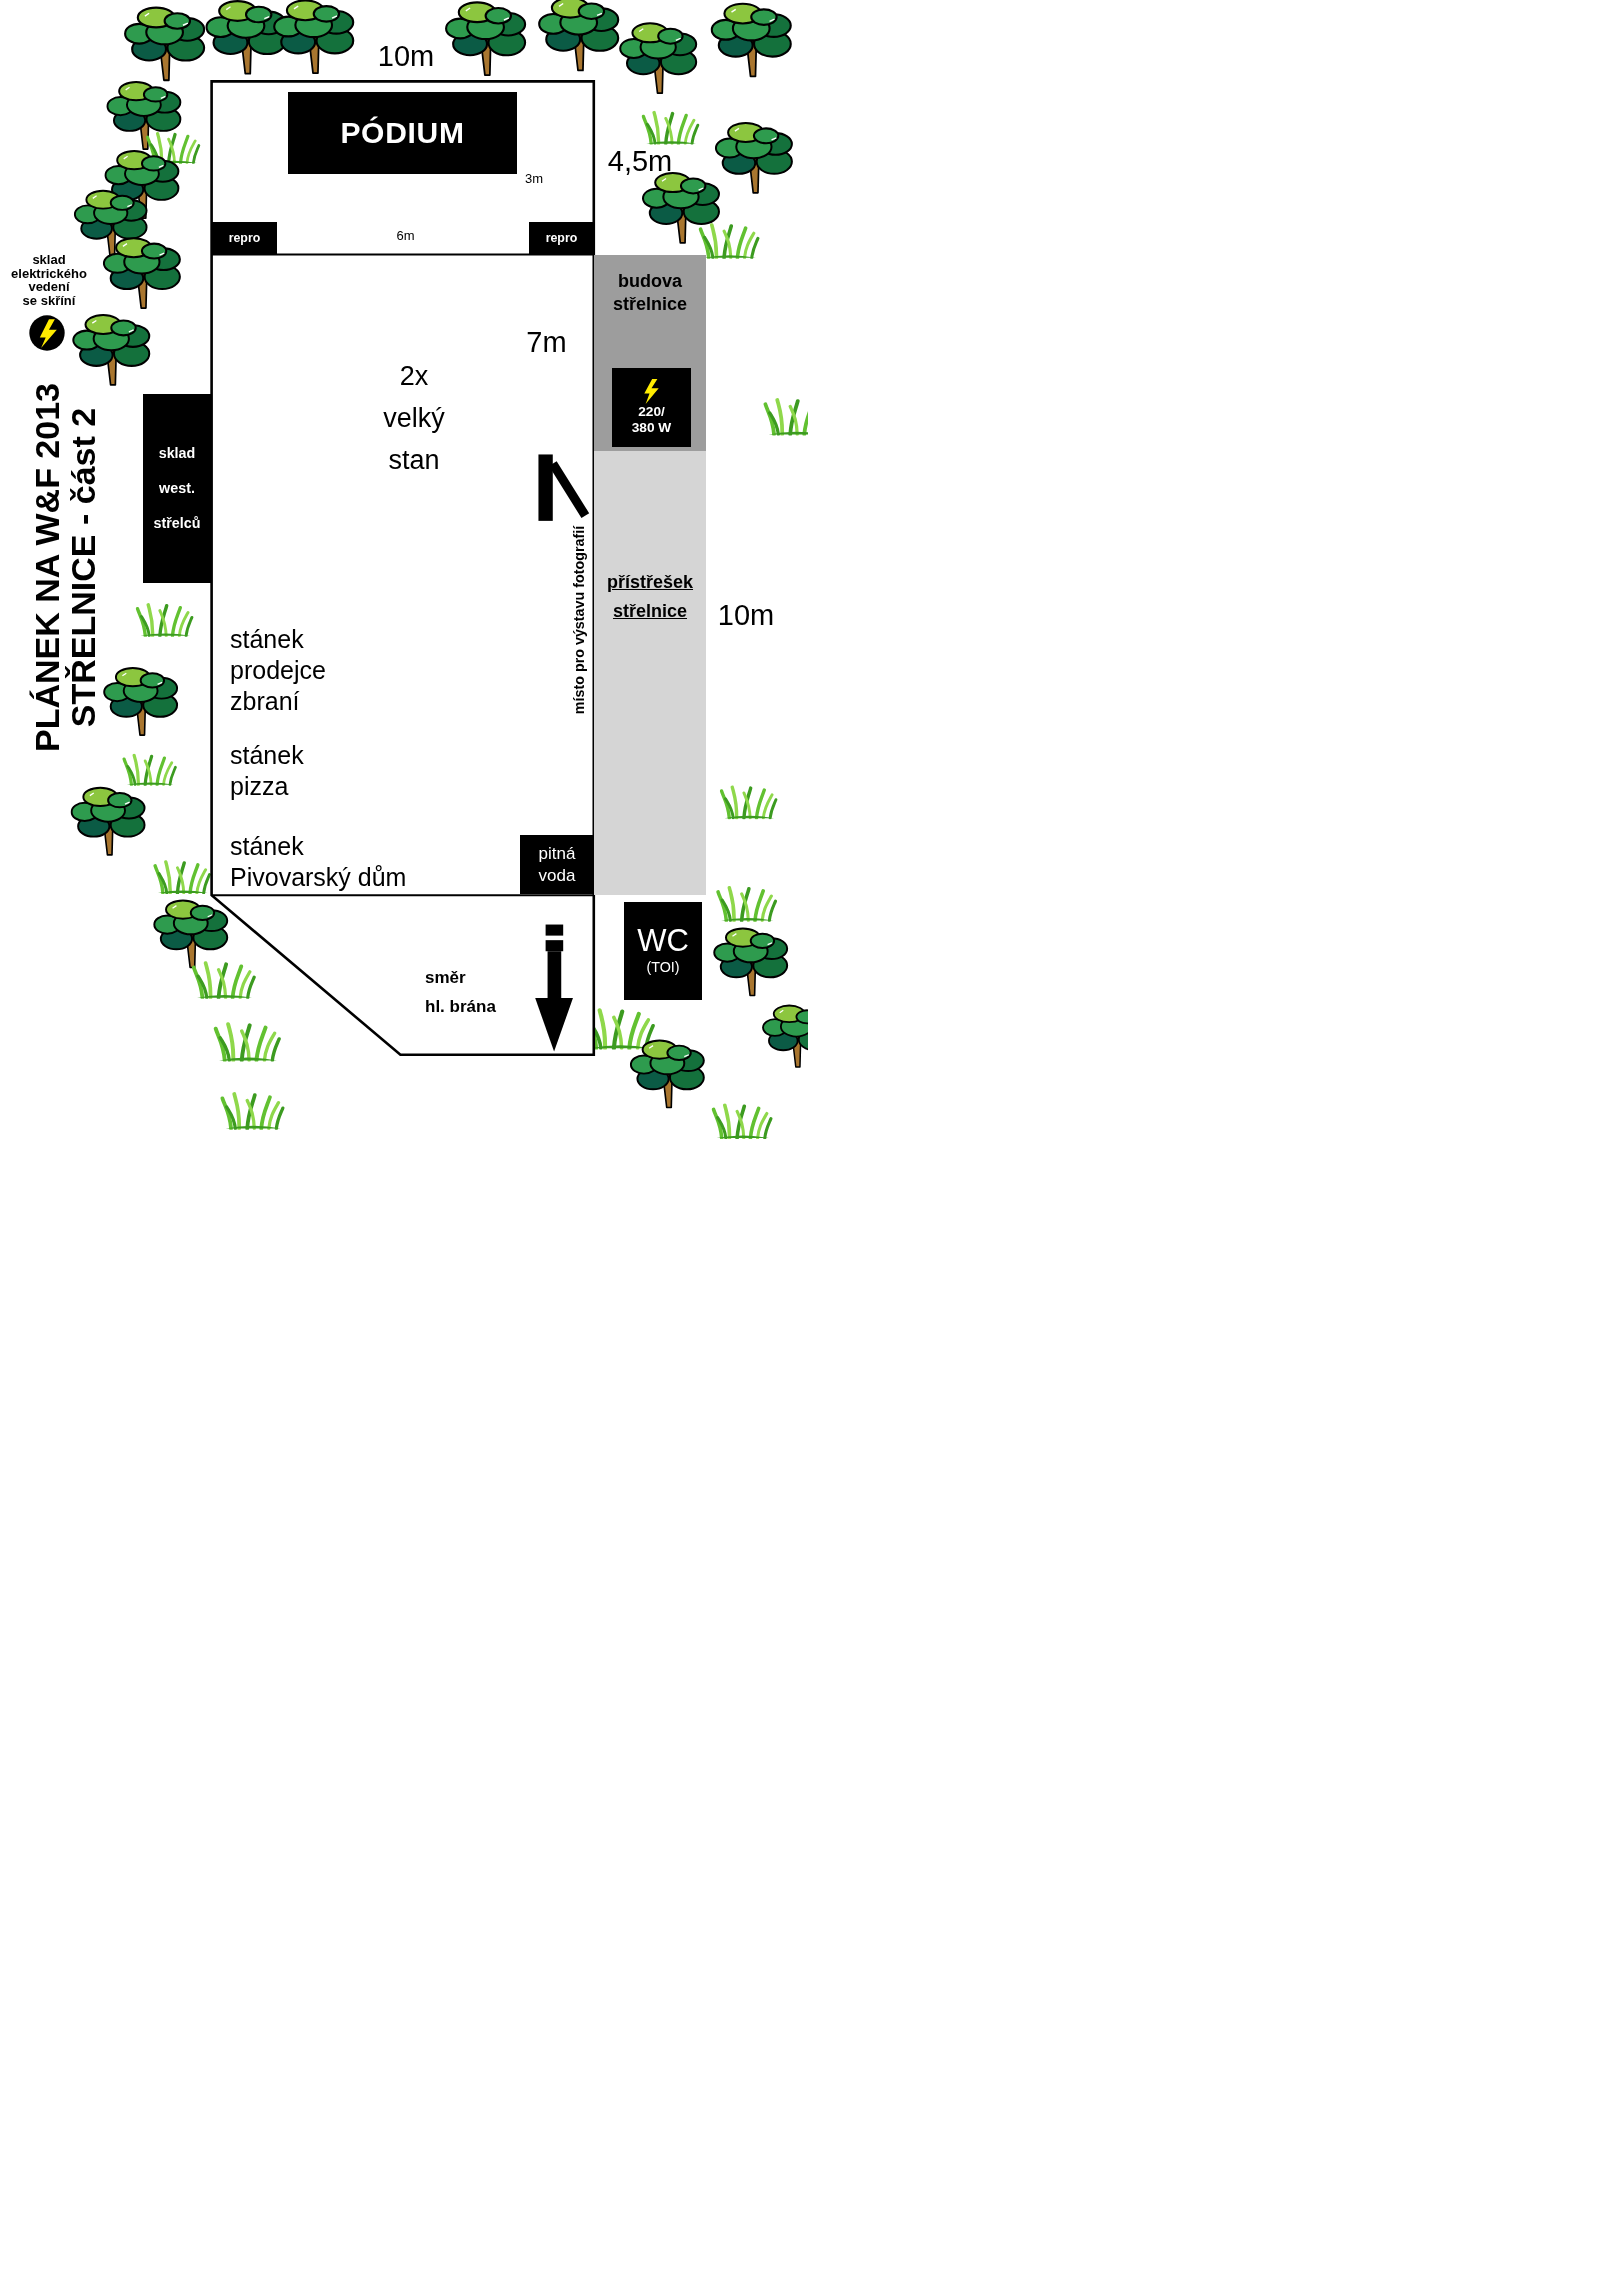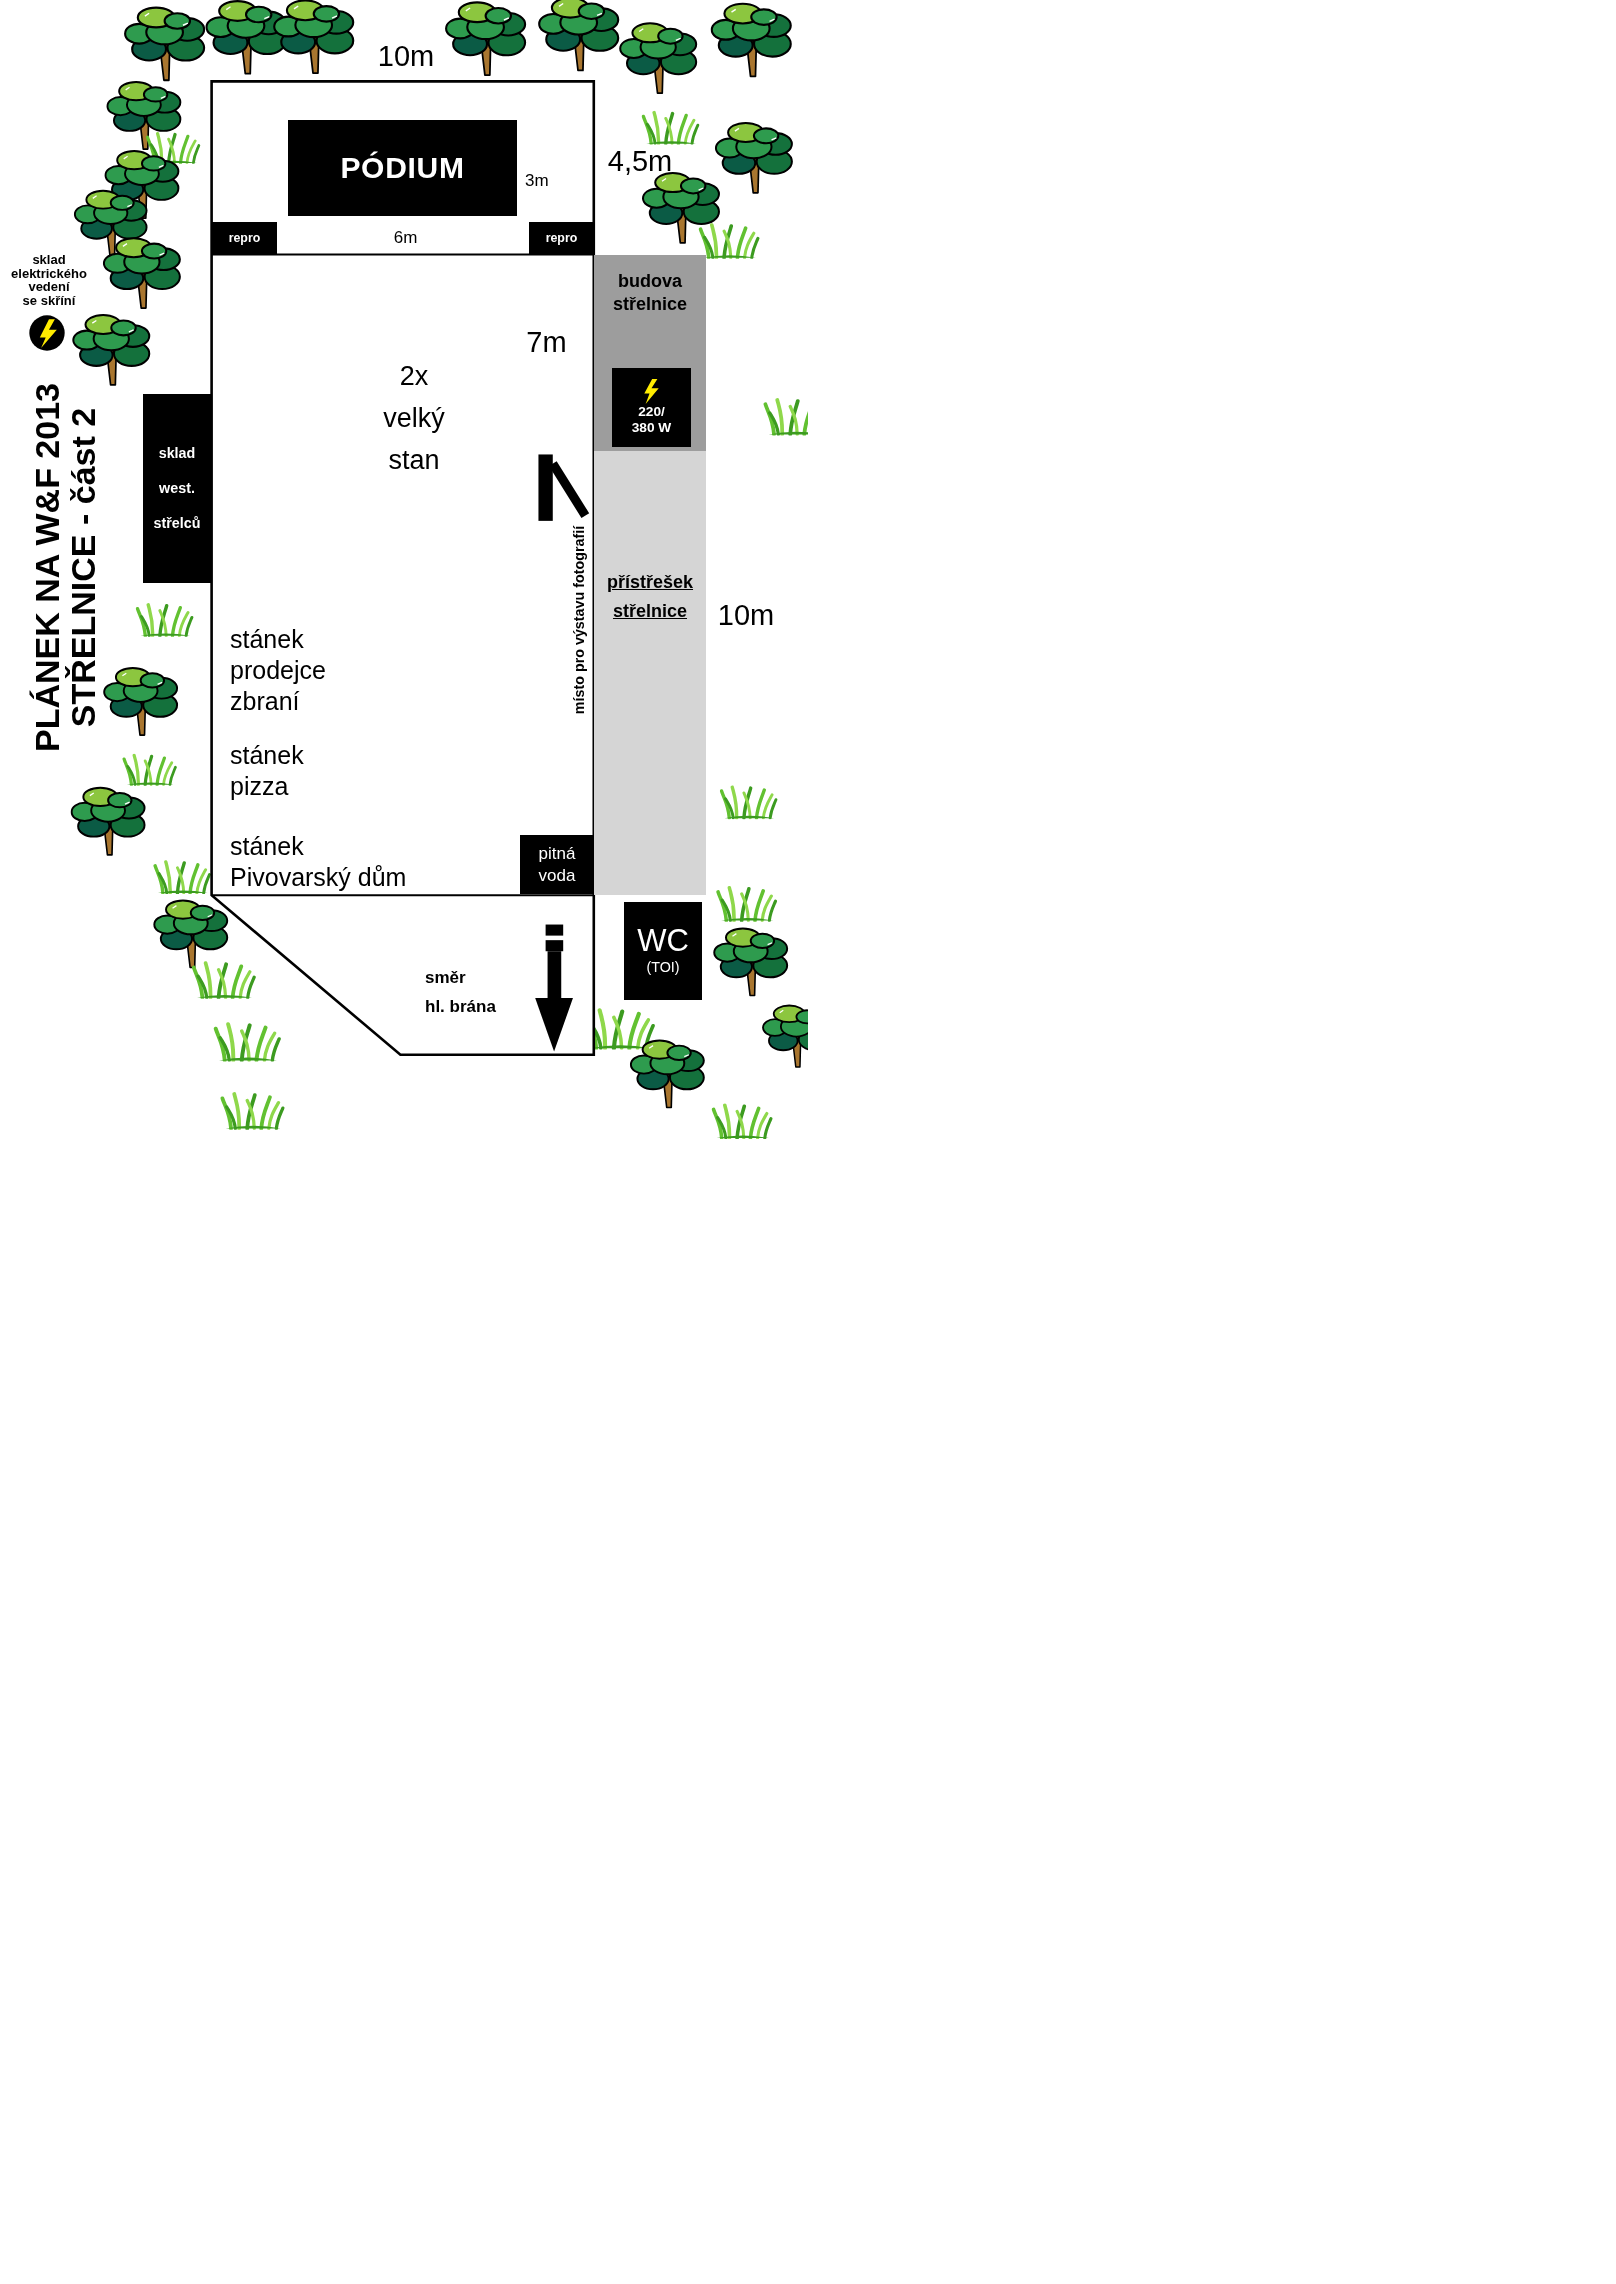--- a/index.html
+++ b/index.html
@@ -11,24 +11,24 @@
   }
   *{box-sizing:border-box;}
   html,body{margin:0;padding:0;background:#fff;}
   .page{
     position:relative;width:808px;height:1142px;background:var(--paper);
     overflow:hidden;font-family:"Liberation Sans",sans-serif;color:var(--ink);
   }
   svg.layer{position:absolute;left:0;top:0;width:808px;height:1142px;}
   .abs{position:absolute;}
   .dim{font-size:29px;font-weight:400;white-space:nowrap;}
-  .dim-small{font-size:17px;font-weight:400;white-space:nowrap;}
+  .dim-small{font-size:13px;font-weight:400;white-space:nowrap;}
   .center{text-align:center;}
   
-  .podium{left:288px;top:120px;width:229px;height:96px;background:var(--ink);
+  .podium{left:288px;top:92px;width:229px;height:82px;background:var(--ink);
     display:flex;align-items:center;justify-content:center;}
   .podium-label{color:#fff;font-size:30px;font-weight:700;letter-spacing:0.7px;}
   .speaker{background:var(--ink);color:#fff;font-size:12.4px;font-weight:700;
     display:flex;align-items:center;justify-content:center;top:222px;height:32px;}
   .speaker.left{left:212px;width:65px;}
   .speaker.right{left:529px;width:65px;}
   
   .map-title{left:-137px;top:531px;width:404px;height:73px;
     transform:rotate(-90deg);font-size:34px;font-weight:700;line-height:36px;
     text-align:center;white-space:nowrap;}

